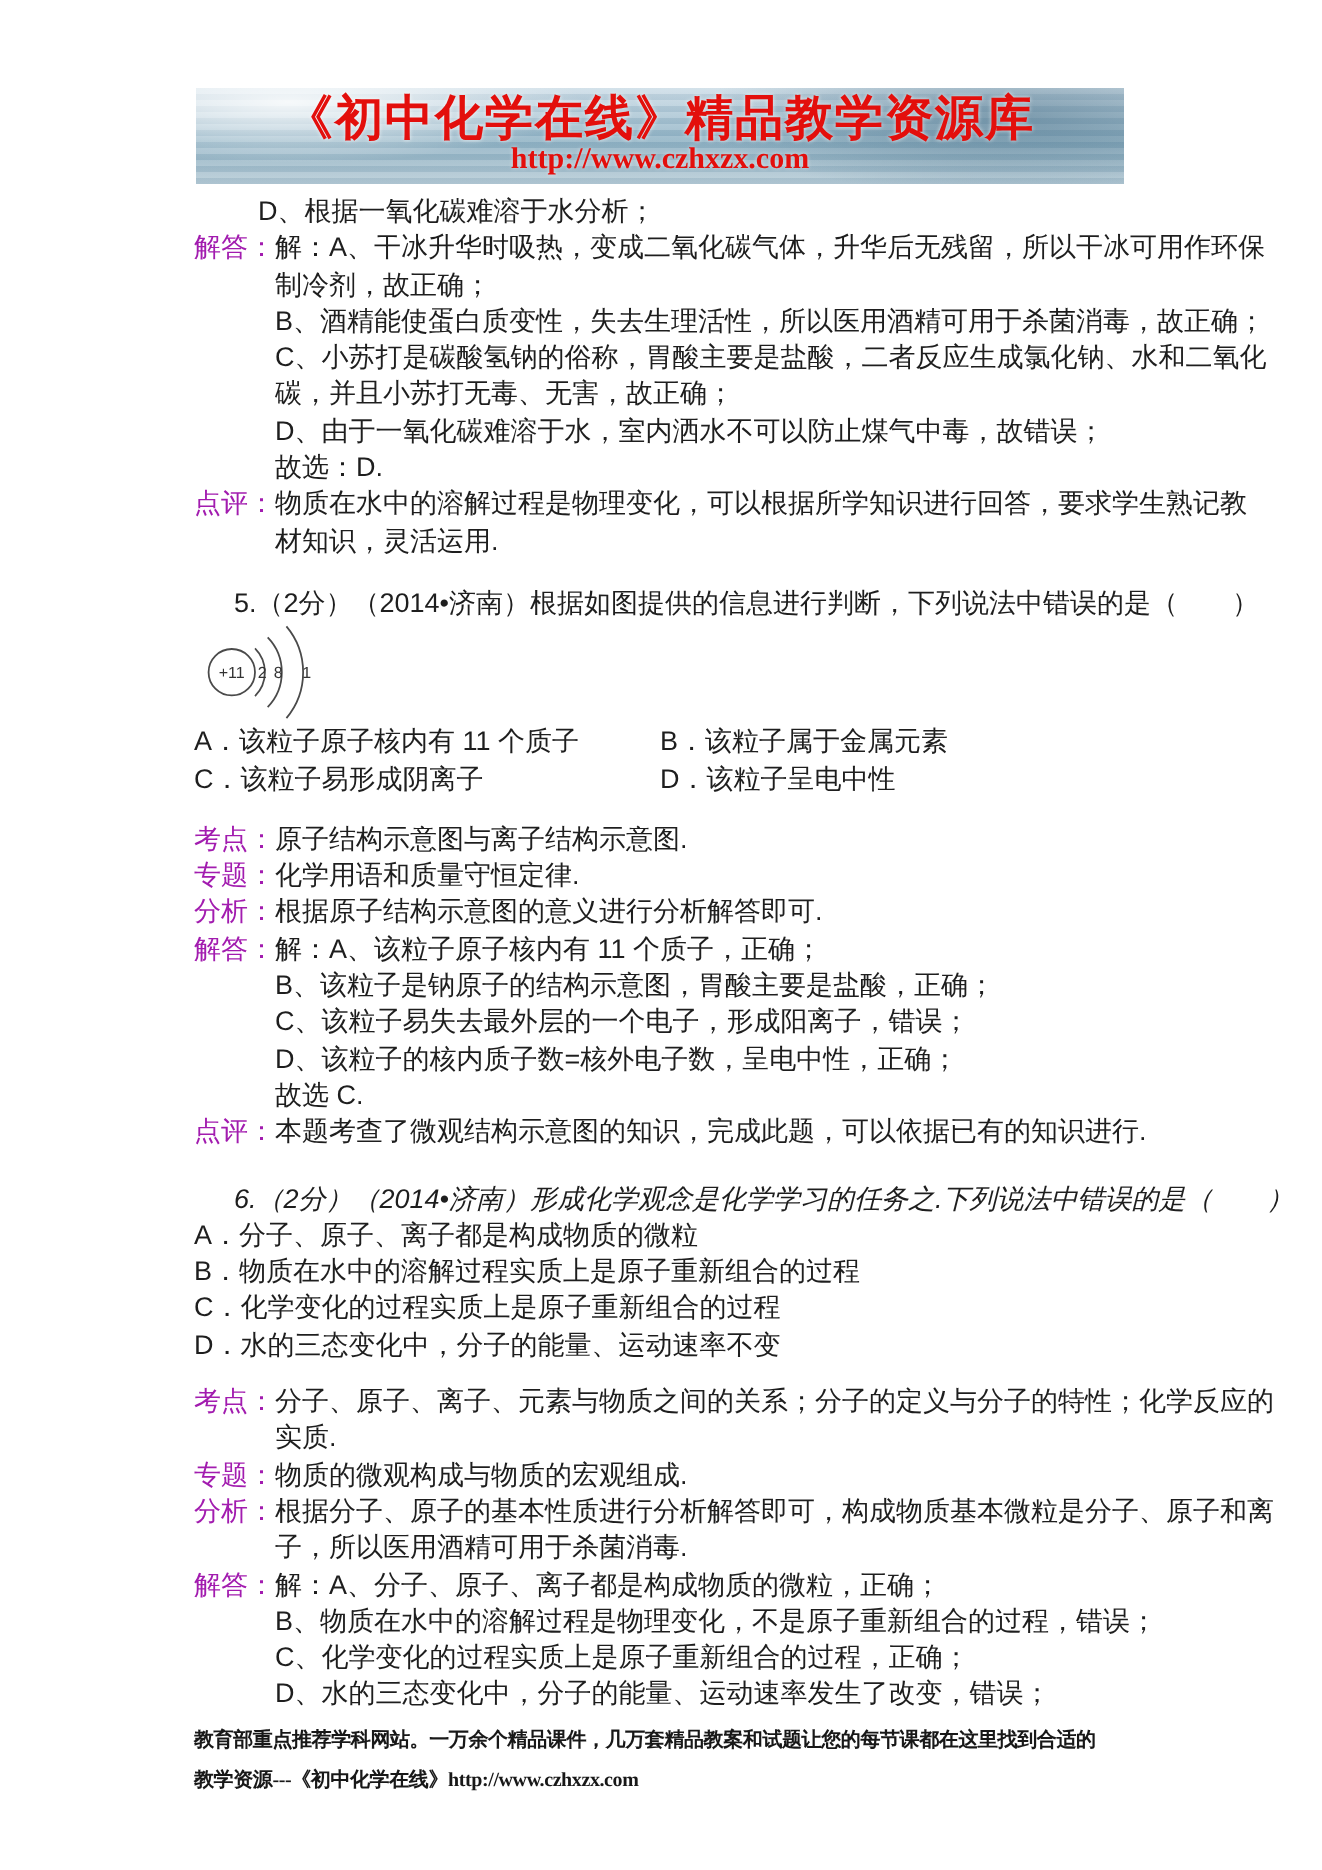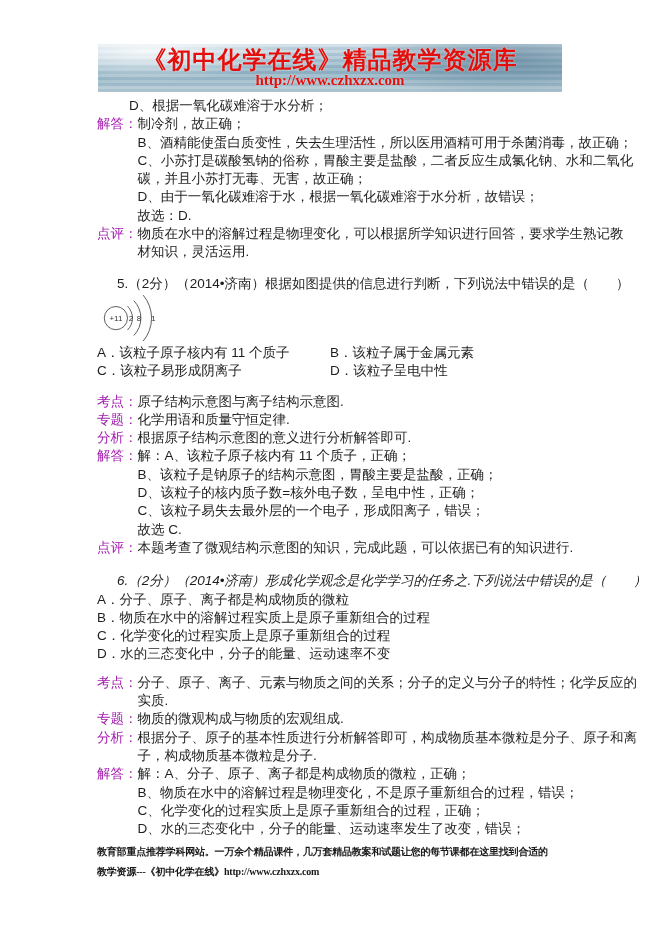--- a/index.html
+++ b/index.html
@@ -82,25 +82,26 @@
     <div class="banner-url">http://www.czhxzx.com</div>
   </div>
 
   <div class="doc">
 
     <div class="ln indent">D、根据一氧化碳难溶于水分析；</div>
 
     <div class="sec">
       <span class="lbl">解答：</span>
       <div class="body">
+        <div class="ln">解：A、干冰升华时吸热，变成二氧化碳气体，升华后无残留，所以干冰可用作环保</div>
         <div class="ln">制冷剂，故正确；</div>
         <div class="ln">B、酒精能使蛋白质变性，失去生理活性，所以医用酒精可用于杀菌消毒，故正确；</div>
         <div class="ln">C、小苏打是碳酸氢钠的俗称，胃酸主要是盐酸，二者反应生成氯化钠、水和二氧化</div>
         <div class="ln">碳，并且小苏打无毒、无害，故正确；</div>
-        <div class="ln">D、由于一氧化碳难溶于水，根据一氧化碳难溶于水分析，故错误；</div>
+        <div class="ln">D、由于一氧化碳难溶于水，室内洒水不可以防止煤气中毒，故错误；</div>
         <div class="ln">故选：D.</div>
       </div>
     </div>
 
     <div class="sec">
       <span class="lbl">点评：</span>
       <div class="body">
         <div class="ln">物质在水中的溶解过程是物理变化，可以根据所学知识进行回答，要求学生熟记教</div>
         <div class="ln">材知识，灵活运用.</div>
       </div>
@@ -146,22 +147,22 @@
       <span class="lbl">分析：</span>
       <div class="body">
           <div class="ln">根据原子结构示意图的意义进行分析解答即可.</div>
         </div>
     </div>
     <div class="sec">
       <span class="lbl">解答：</span>
       <div class="body">
         <div class="ln">解：A、该粒子原子核内有 11 个质子，正确；</div>
         <div class="ln">B、该粒子是钠原子的结构示意图，胃酸主要是盐酸，正确；</div>
+        <div class="ln">C、该粒子易失去最外层的一个电子，形成阳离子，错误；</div>
         <div class="ln">D、该粒子的核内质子数=核外电子数，呈电中性，正确；</div>
-        <div class="ln">C、该粒子易失去最外层的一个电子，形成阳离子，错误；</div>
         <div class="ln">故选 C.</div>
       </div>
     </div>
     <div class="sec">
       <span class="lbl">点评：</span>
       <div class="body">
           <div class="ln">本题考查了微观结构示意图的知识，完成此题，可以依据已有的知识进行.</div>
         </div>
     </div>
 
@@ -181,21 +182,21 @@
     <div class="sec">
       <span class="lbl">专题：</span>
       <div class="body">
           <div class="ln">物质的微观构成与物质的宏观组成.</div>
         </div>
     </div>
     <div class="sec">
       <span class="lbl">分析：</span>
       <div class="body">
         <div class="ln">根据分子、原子的基本性质进行分析解答即可，构成物质基本微粒是分子、原子和离</div>
-        <div class="ln">子，构成物质基本微粒是分子.</div>
+        <div class="ln">子，所以医用酒精可用于杀菌消毒.</div>
       </div>
     </div>
     <div class="sec">
       <span class="lbl">解答：</span>
       <div class="body">
         <div class="ln">解：A、分子、原子、离子都是构成物质的微粒，正确；</div>
         <div class="ln">B、物质在水中的溶解过程是物理变化，不是原子重新组合的过程，错误；</div>
         <div class="ln">C、化学变化的过程实质上是原子重新组合的过程，正确；</div>
         <div class="ln">D、水的三态变化中，分子的能量、运动速率发生了改变，错误；</div>
       </div>

